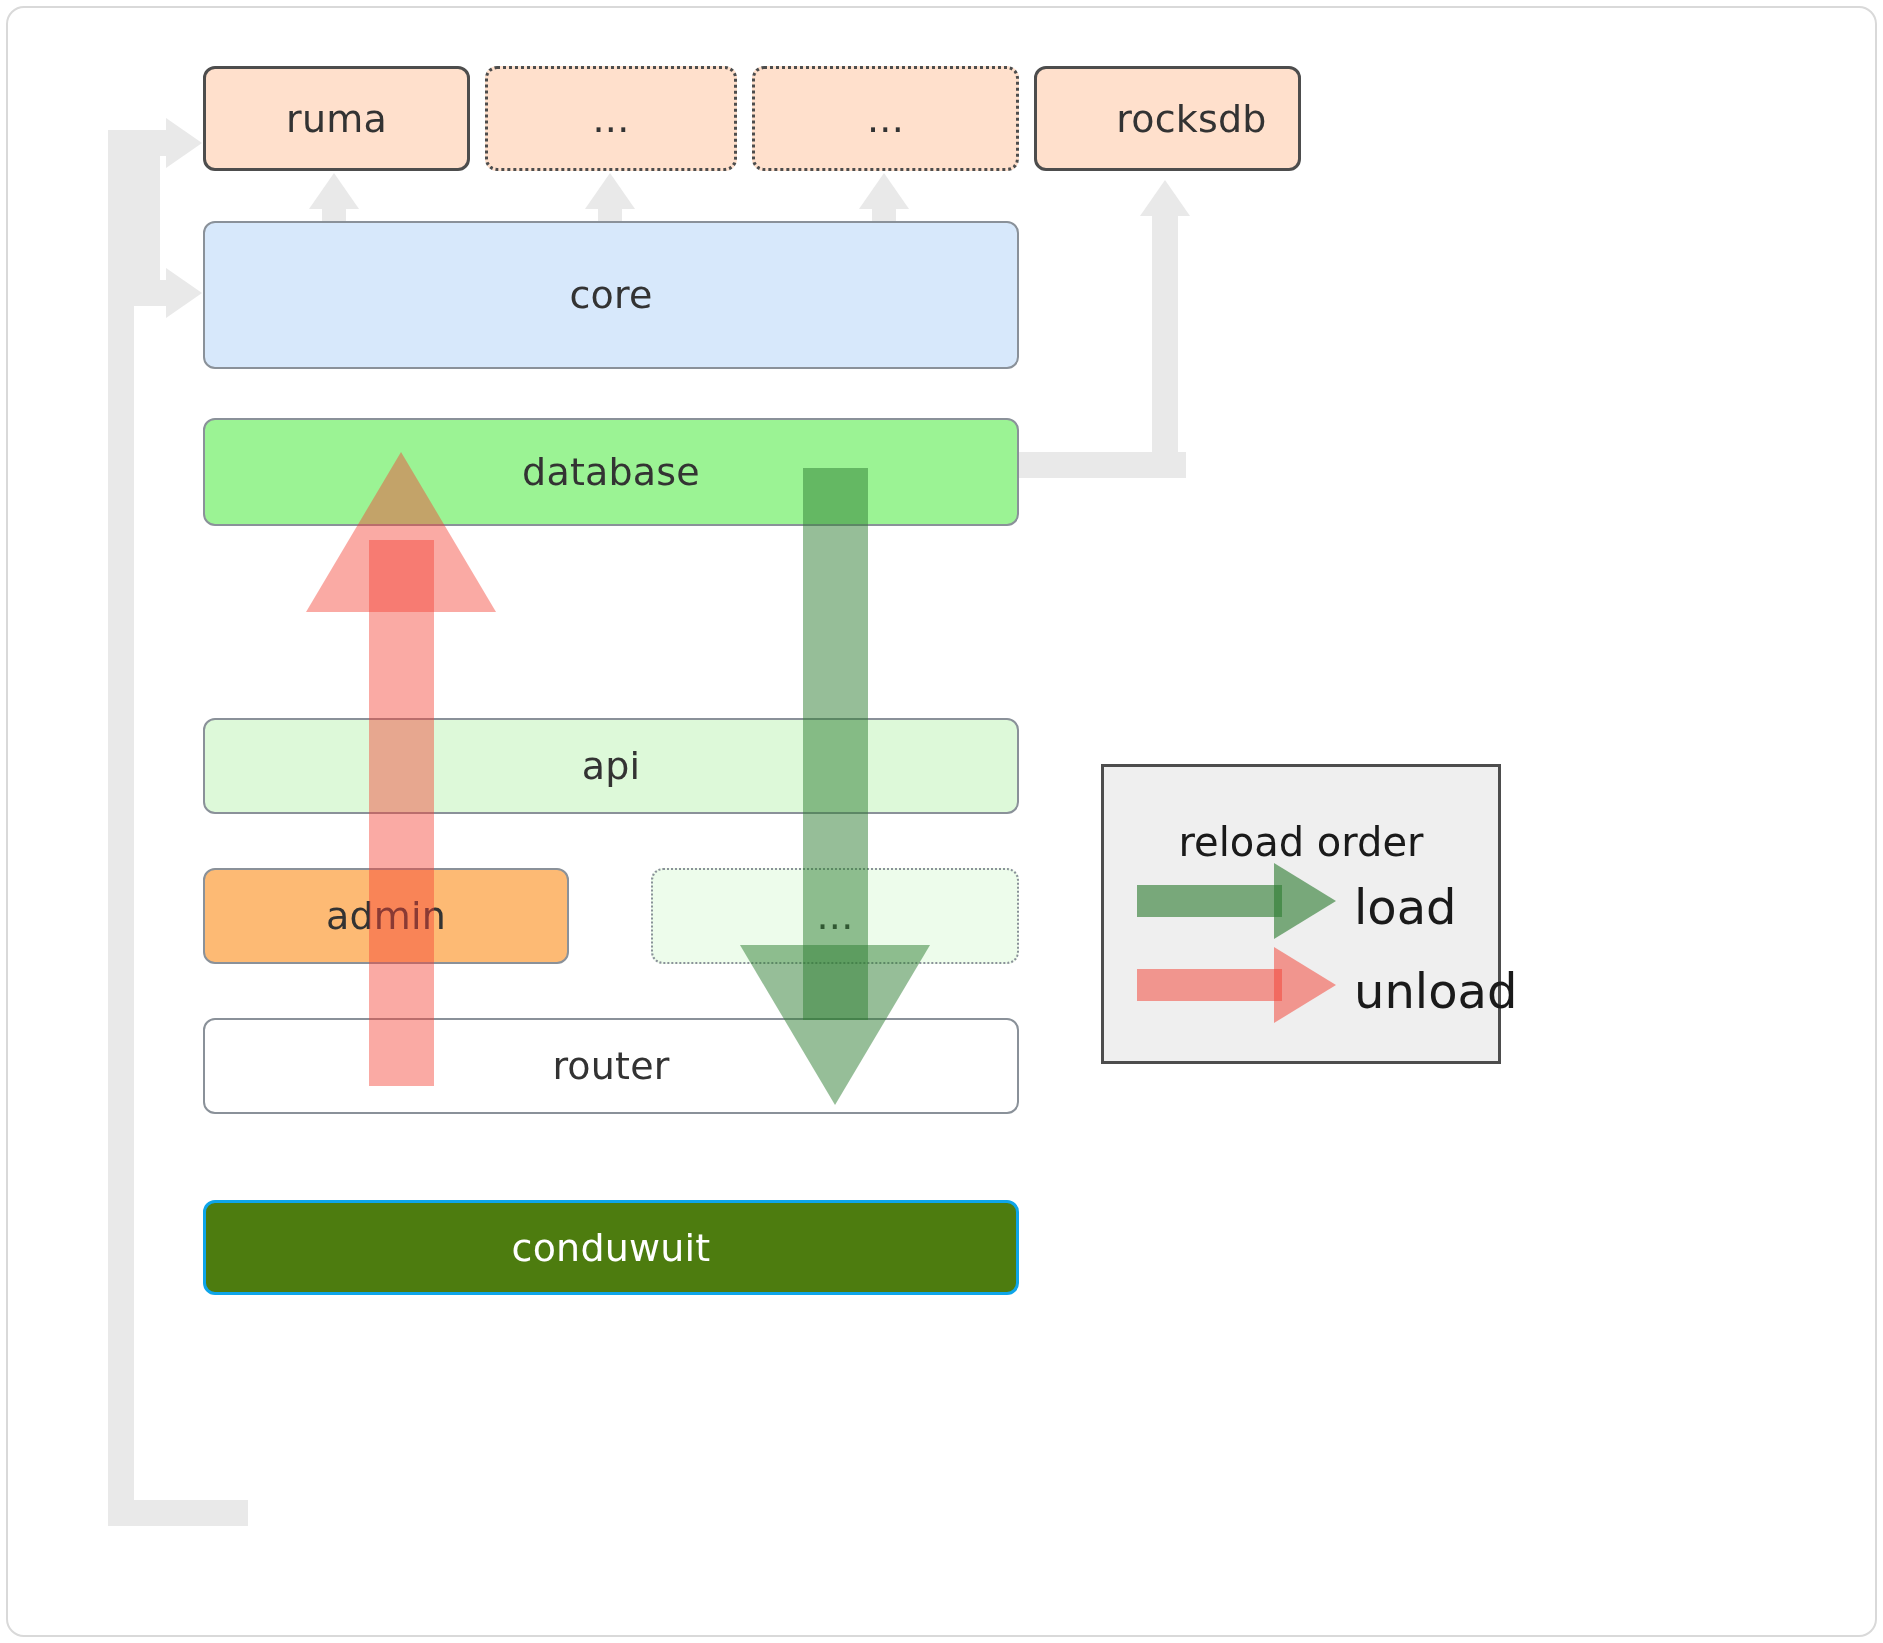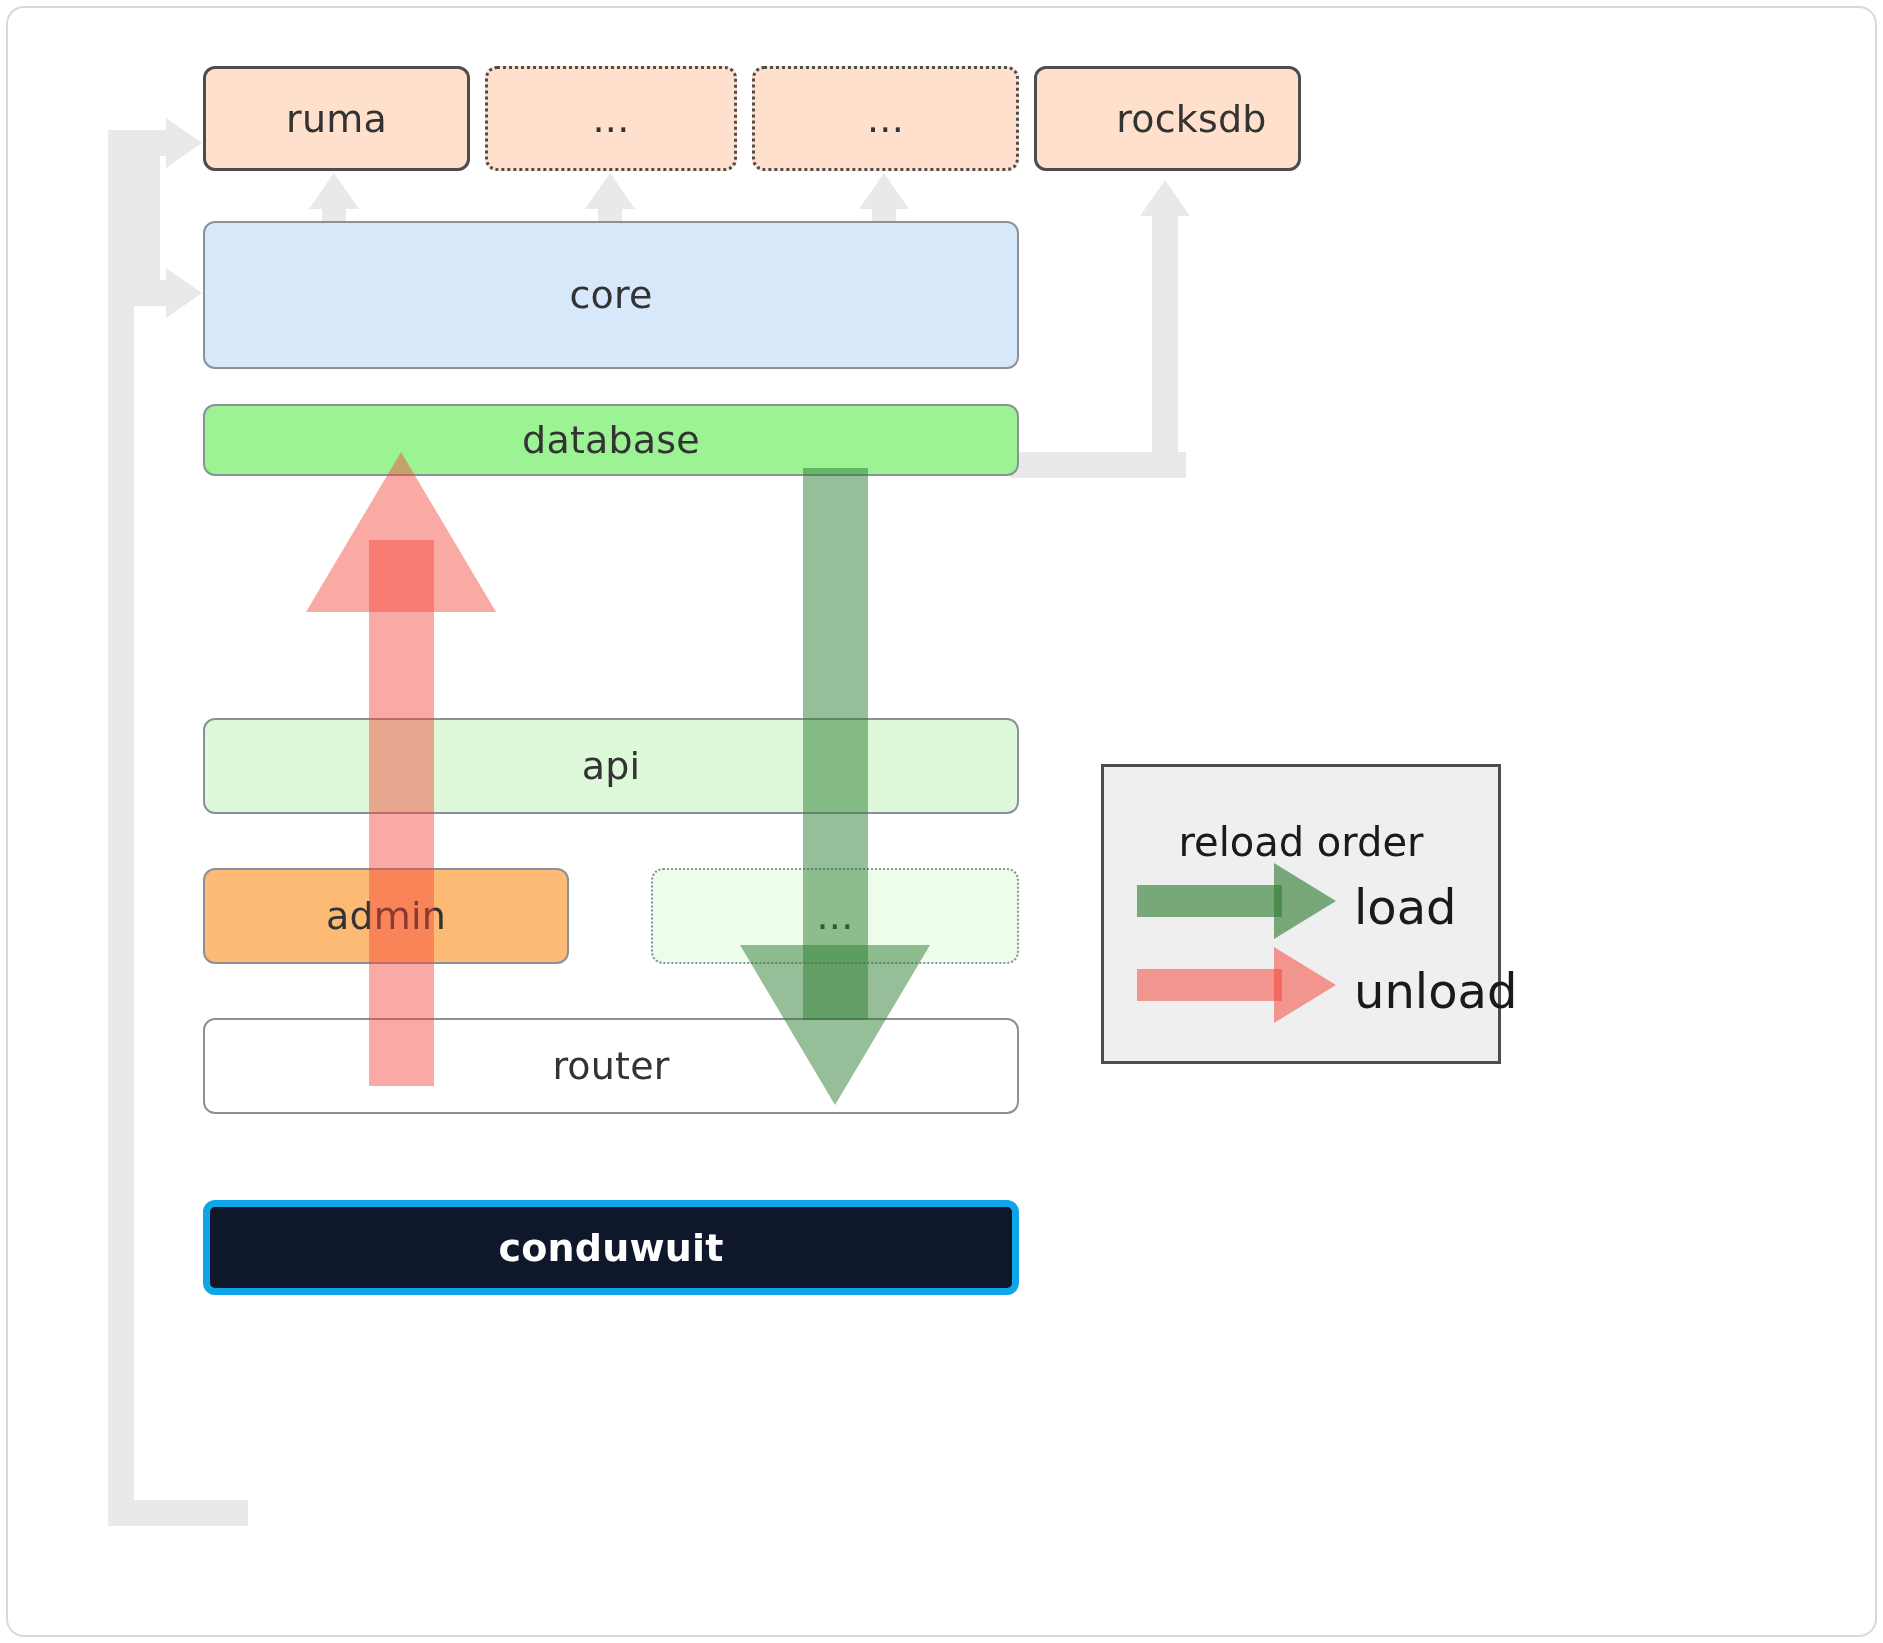--- a/index.html
+++ b/index.html
@@ -74,24 +74,24 @@
   }
   .layer-dots {
     background: #edfceb;
     border: 2px dotted #8a9199;
   }
   .layer-router {
     background: #ffffff;
     border: 2px solid #8a9199;
   }
   .app-box {
-    background: #0f172a;
-    border: 7px solid #0ea5e9;
+    background: #4d7c0f;
+    border: 3px solid #0ea5e9;
     color: #ffffff;
-    font-weight: bold;
+    font-weight: normal;
   }
 
   
   .grey { position: absolute; background: #e9e9e9; z-index: 1; }
   .grey-tri-up {
     position: absolute;
     width: 0; height: 0;
     border-left: 25px solid transparent;
     border-right: 25px solid transparent;
     border-bottom: 36px solid #e9e9e9;
@@ -206,21 +206,21 @@
   </div>
 
   <div class="node ext" style="left:1034px; top:66px; width:267px; height:105px;padding-left:48px;">
     <span class="lbl">rocksdb</span>
   </div>
 
   <div class="node core-box" style="left:203px; top:221px; width:816px; height:148px;">
     <span class="lbl">core</span>
   </div>
 
-  <div class="node layer-db" style="left:203px; top:404px; width:816px; height:72px;">
+  <div class="node layer-db" style="left:203px; top:418px; width:816px; height:108px;">
     <span class="lbl">database</span>
   </div>
 
 
   <div class="node layer-api" style="left:203px; top:718px; width:816px; height:96px;">
     <span class="lbl">api</span>
   </div>
 
   <div class="node layer-admin" style="left:203px; top:868px; width:366px; height:96px;">
     <span class="lbl">admin</span>

